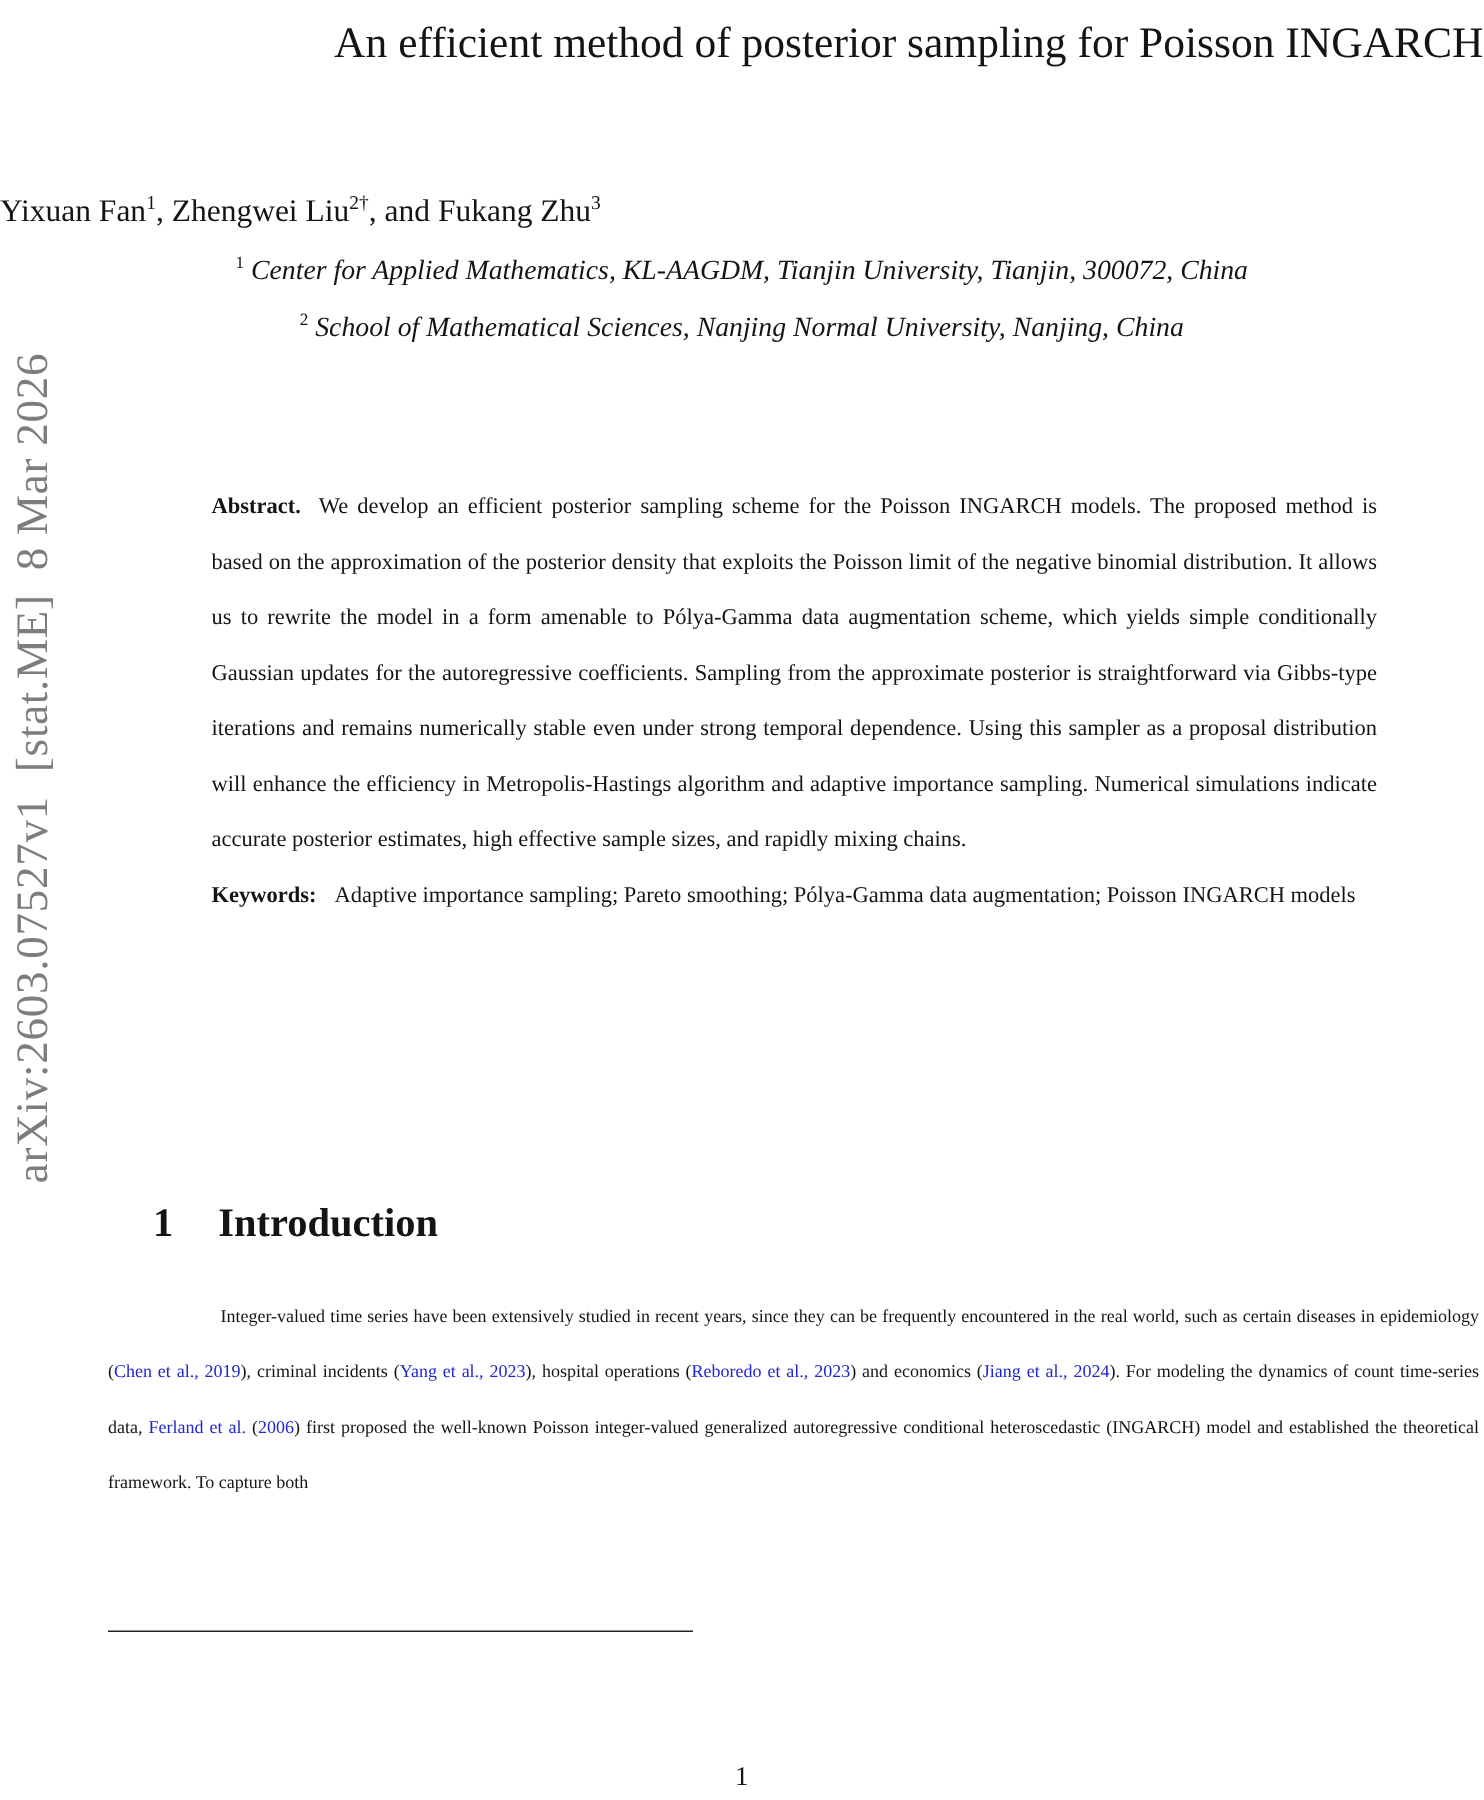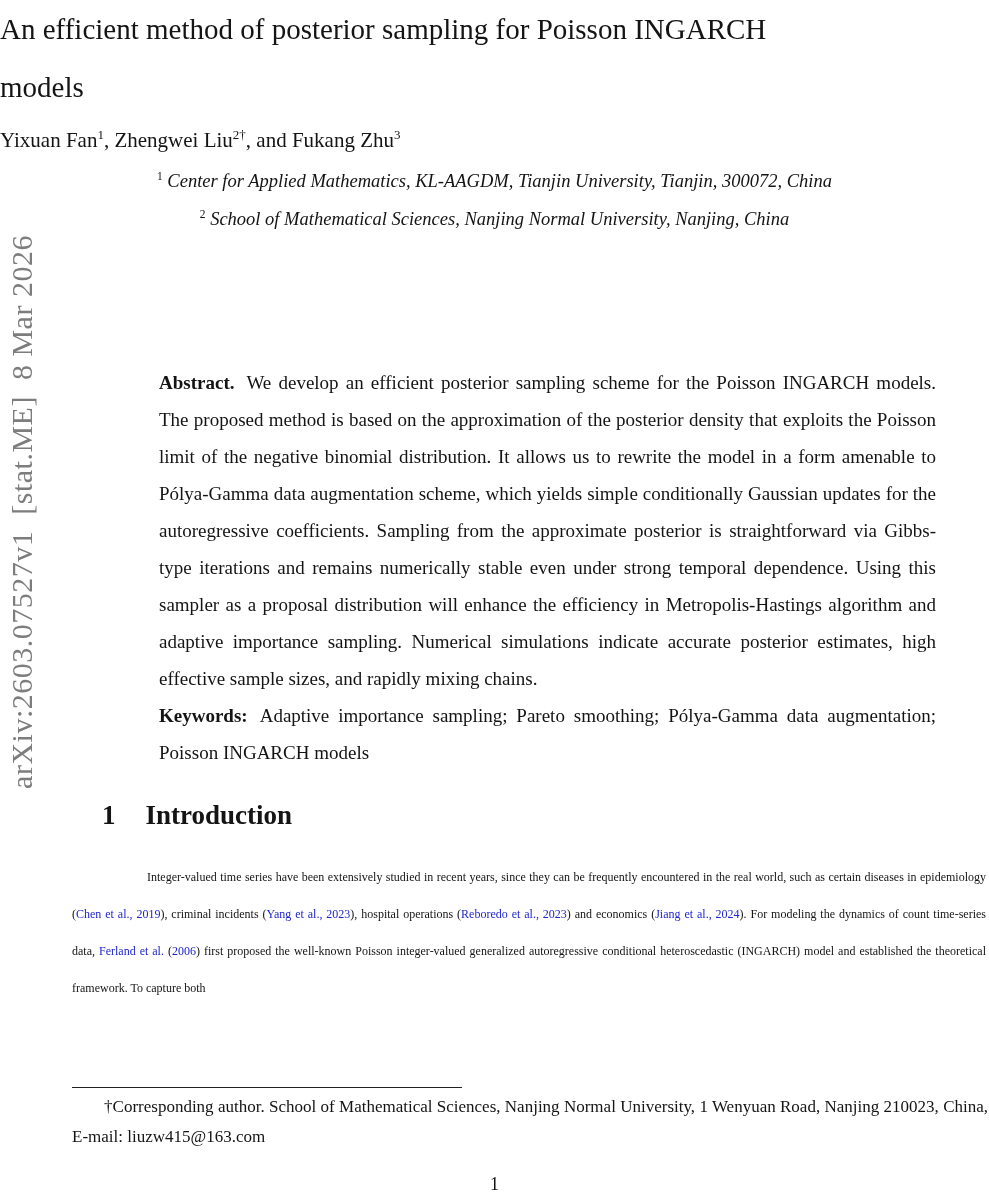--- a/index.html
+++ b/index.html
@@ -29,21 +29,21 @@
     white-space:pre;
     font-size:30px;
     color:var(--banner-gray);
     letter-spacing:0.5px;
   }
   .title{
     position:absolute;
     top:0px;
     left:0;
     width:100%;
-    text-align:left;
+    text-align:right;
     font-size:29px;
     line-height:58px;
   }
   .authors{
     position:absolute;
     top:128px;
     left:0;
     width:100%;
     text-align:left;
     font-size:21px;
@@ -57,26 +57,25 @@
     font-style:italic;
     font-size:18.5px;
   }
   .affil sup{font-style:normal;}
   .affil-1{top:171px;}
   .affil-2{top:209px;}
   .affil-3{top:247px;}
   .abstract-block{
     position:absolute;
     top:320px;
-    left:159px;
+    left:141px;
     width:777px;
-    font-size:19px;
+    font-size:15px;
     line-height:37px;
     text-align:justify;
-    margin-top:44px;
   }
   .para-label{
     font-weight:bold;
     margin-right:12px;
   }
   .keywords{margin-top:0;}
   .section-heading{
     position:absolute;
     top:800px;
     left:102px;
@@ -128,35 +127,33 @@
 </style>
 </head>
 <body>
 
 <div class="page">
 
   <div class="arxiv-banner">arXiv:2603.07527v1  [stat.ME]  8 Mar 2026</div>
 
   <div class="title">
       <div>An efficient method of posterior sampling for Poisson INGARCH</div>
-      <div>models</div>
     </div>
 
   <div class="authors"><span>Yixuan Fan</span><sup>1</sup><span>, </span><span>Zhengwei Liu</span><sup>2†</sup><span>, and </span><span>Fukang Zhu</span><sup>3</sup></div>
 
   <div class="affil affil-1"><sup>1</sup> <span>Center for Applied Mathematics, KL-AAGDM, Tianjin University, Tianjin, 300072, China</span></div>
   <div class="affil affil-2"><sup>2</sup> <span>School of Mathematical Sciences, Nanjing Normal University, Nanjing, China</span></div>
 
   <div class="abstract-block">
     <div><span class="para-label">Abstract.</span><span>We develop an efficient posterior sampling scheme for the Poisson INGARCH models. The proposed method is based on the approximation of the posterior density that exploits the Poisson limit of the negative binomial distribution. It allows us to rewrite the model in a form amenable to Pólya-Gamma data augmentation scheme, which yields simple conditionally Gaussian updates for the autoregressive coefficients. Sampling from the approximate posterior is straightforward via Gibbs-type iterations and remains numerically stable even under strong temporal dependence. Using this sampler as a proposal distribution will enhance the efficiency in Metropolis-Hastings algorithm and adaptive importance sampling. Numerical simulations indicate accurate posterior estimates, high effective sample sizes, and rapidly mixing chains.</span></div>
     <div class="keywords"><span class="para-label">Keywords:</span><span>Adaptive importance sampling; Pareto smoothing; Pólya-Gamma data augmentation; Poisson INGARCH models</span></div>
   </div>
 
   <div class="section-heading"><span class="sec-num">1</span><span>Introduction</span></div>
 
   <div class="intro"><span>Integer-valued time series have been extensively studied in recent years, since they can be frequently encountered in the real world, such as certain diseases in epidemiology (</span><a class="cite">Chen et al., 2019</a><span>), criminal incidents (</span><a class="cite">Yang et al., 2023</a><span>), hospital operations (</span><a class="cite">Reboredo et al., 2023</a><span>) and economics (</span><a class="cite">Jiang et al., 2024</a><span>). For modeling the dynamics of count time-series data, </span><a class="cite">Ferland et al.</a><span> (</span><a class="cite">2006</a><span>) first proposed the well-known Poisson integer-valued generalized autoregressive conditional heteroscedastic (INGARCH) model and established the theoretical framework. To capture both</span></div>
 
   <div class="footnote-rule"></div>
-  <div class="footnote">†Corresponding author. School of Mathematical Sciences, Nanjing Normal University, 1 Wenyuan Road, Nanjing 210023, China, E-mail: liuzw415@163.com</div>
 
   <div class="page-number">1</div>
 
 </div>
 
 </body></html>

